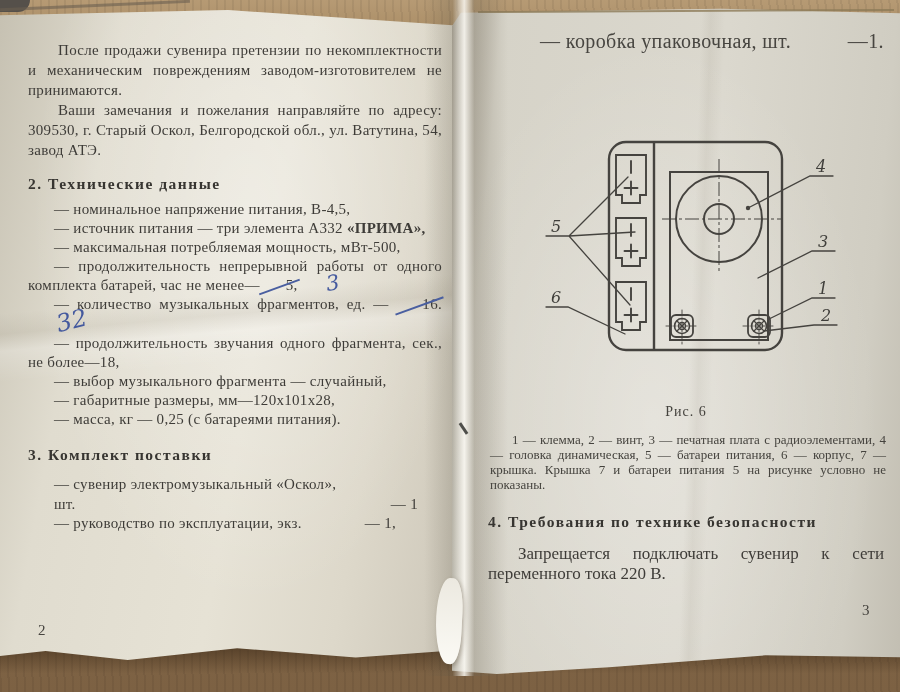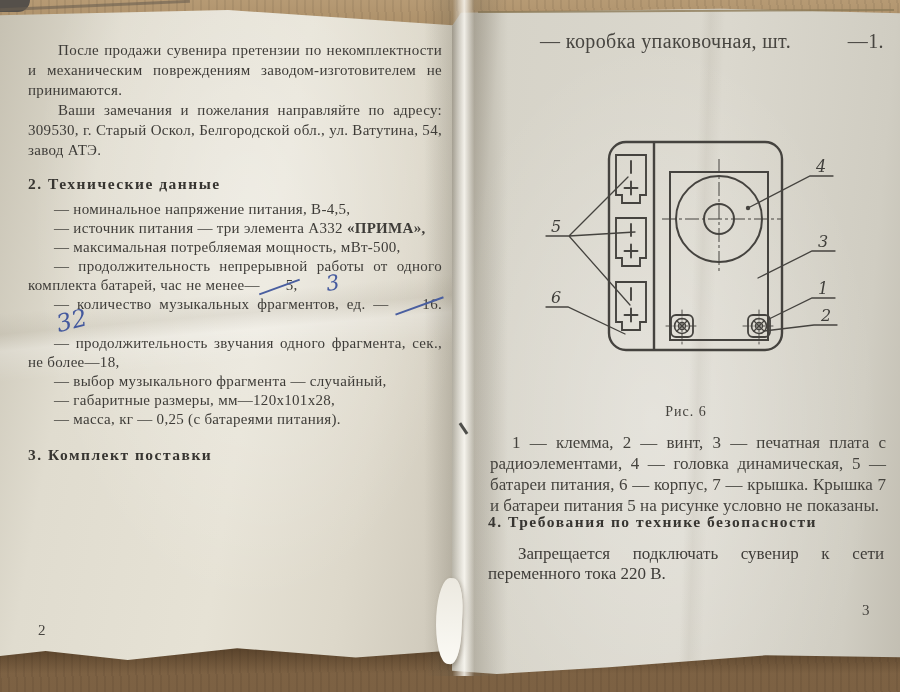--- a/index.html
+++ b/index.html
@@ -62,21 +62,21 @@
   .pagenum-left{position:absolute;left:38px;top:622px;z-index:5;font-size:15px;color:#46443f;}
   .pagenum-right{position:absolute;left:862px;top:602px;z-index:5;font-size:15px;color:#46443f;}
 
   .rp-top{position:absolute;left:488px;top:30px;width:396px;z-index:5;display:flex;justify-content:space-between;
     font-size:20px;letter-spacing:.4px;color:#474540;}
   .rp-top .t{margin-left:52px;}
   .figure{position:absolute;left:540px;top:135px;z-index:5;}
   .fig-caption-title{position:absolute;left:488px;top:404px;width:396px;text-align:center;z-index:5;
     font-size:14px;letter-spacing:1px;color:#45433e;}
   .fig-caption{position:absolute;left:490px;top:432px;width:396px;z-index:5;
-    font-size:17px;line-height:21px;text-align:justify;text-indent:22px;color:#45433e;margin:0;}
+    font-size:13px;line-height:15px;text-align:justify;text-indent:22px;color:#45433e;margin:0;}
   .h4{position:absolute;left:488px;top:513px;width:396px;z-index:5;}
   .rp-para{position:absolute;left:488px;top:544px;width:396px;z-index:5;
     font-size:17px;line-height:20px;text-align:justify;text-indent:30px;color:#3e3c38;margin:0;}
   svg text{font-family:"DejaVu Serif",serif;font-style:italic;font-size:16px;fill:#403f3b;}
 </style>
 </head>
 <body>
 
 <div class="photo">
   <div class="corner-dark"></div>
@@ -99,20 +99,31 @@
       <p class="spec"><span>— источник питания — три элемента А332 </span><b>«ПРИМА»,</b></p>
       <p class="spec"><span>— максимальная потребляемая мощность, мВт-500,</span></p>
       <p class="spec"><span>— продолжительность непрерывной работы от одного комплекта батарей, час не менее—</span><span class="struck">5,</span><span class="hand">3</span></p>
       <p class="spec"><span>— количество музыкальных фрагментов, ед. — </span><span class="struck">16.</span><span class="hand hand-big">32</span></p>
       <p class="spec"><span>— продолжительность звучания одного фрагмента, сек., не более—18,</span></p>
       <p class="spec"><span>— выбор музыкального фрагмента — случайный,</span></p>
       <p class="spec"><span>— габаритные размеры, мм—120х101х28,</span></p>
       <p class="spec"><span>— масса, кг — 0,25 (с батареями питания).</span></p>
     </div>
     <p class="heading h3">3. Комплект поставки</p>
+    <div class="kit">
+      <p class="kit-line">— сувенир электромузыкальный «Оскол»,</p>
+      <div class="kit-row">
+        <span class="kit-unit">шт.</span>
+        <span class="qty1">— 1</span>
+      </div>
+      <div class="kit-row">
+        <span style="text-indent:26px;display:inline-block;">— руководство по эксплуатации, экз.</span>
+        <span class="qty2">— 1,</span>
+      </div>
+    </div>
   </div>
   <div class="pagenum-left">2</div>
 
   <div class="rp-top">
     <span class="t">— коробка упаковочная, шт.</span>
     <span>—1.</span>
   </div>
 
   <svg class="figure" width="310" height="240" viewBox="0 0 310 240">
     <g stroke="#45433f" fill="none" stroke-width="2.4" stroke-linecap="round">

